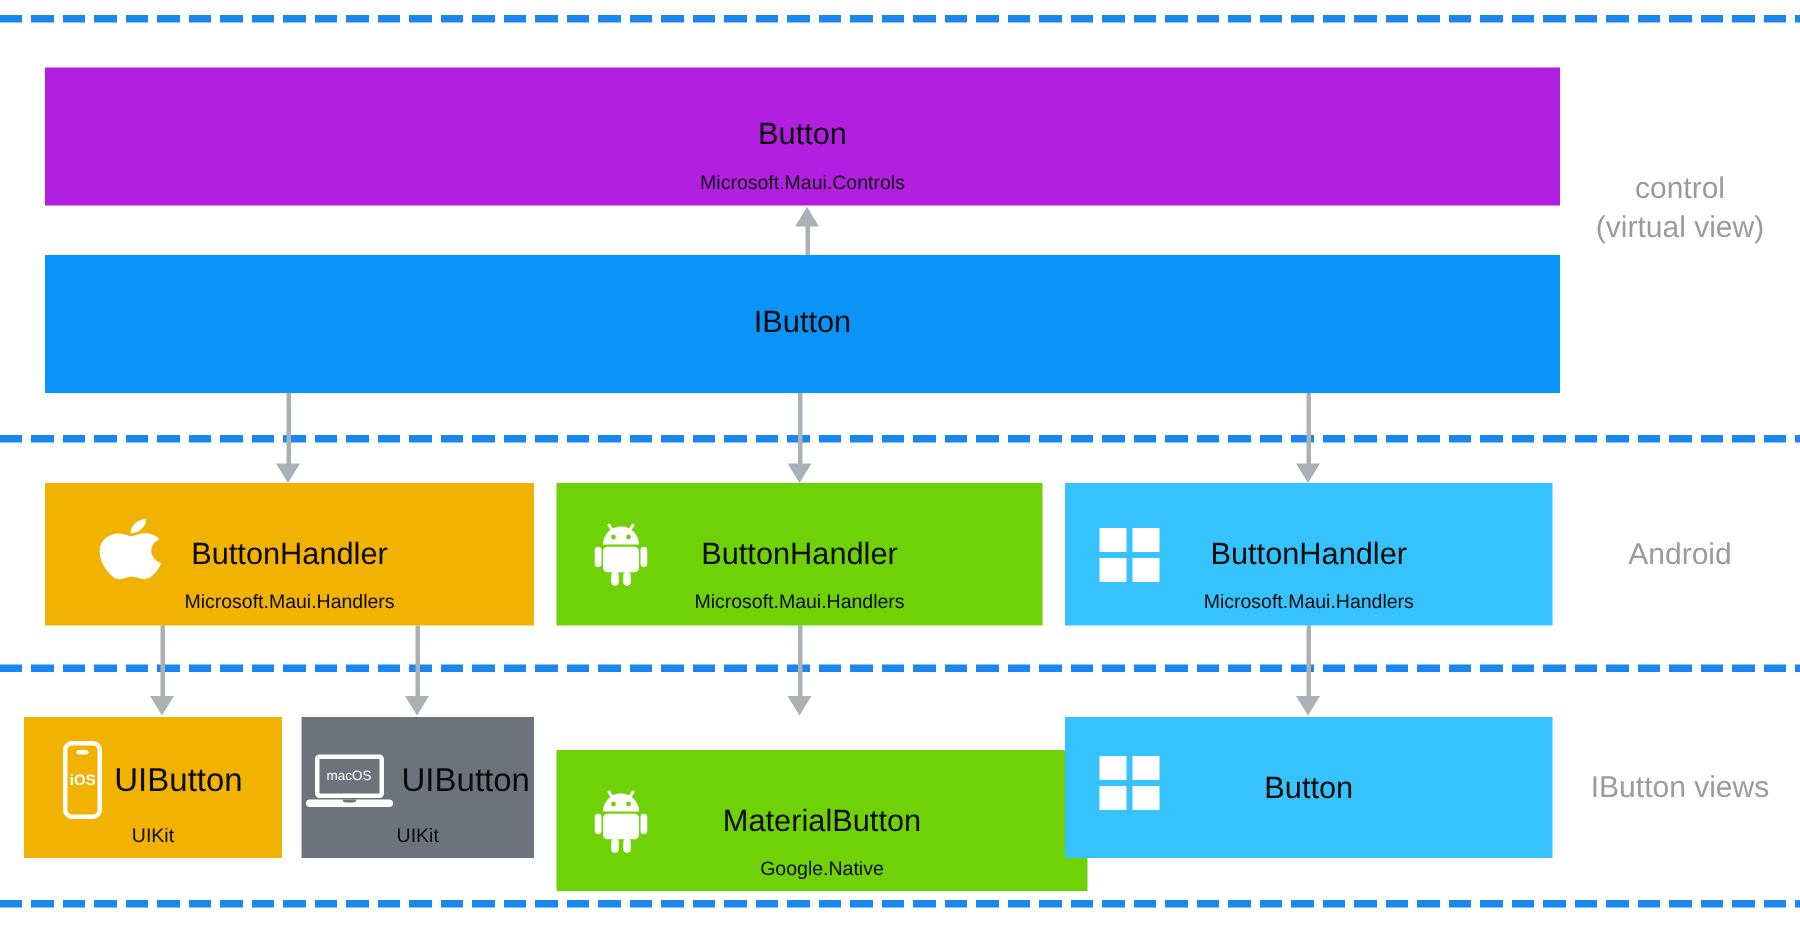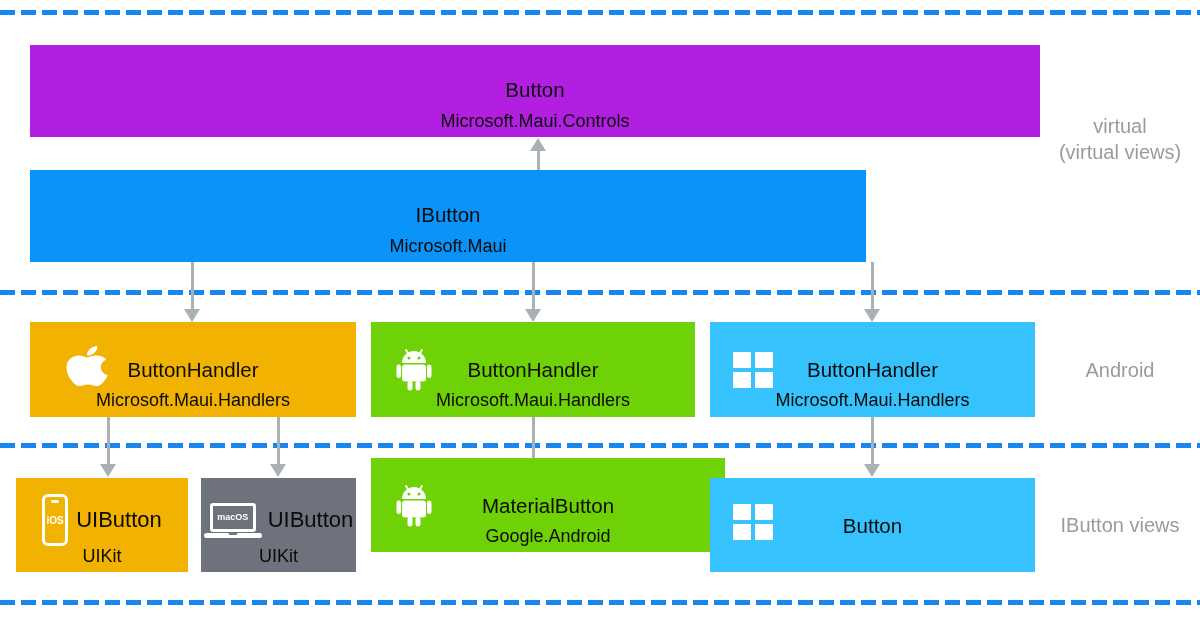--- a/index.html
+++ b/index.html
@@ -2,21 +2,21 @@
 <html><head>
 <meta charset="utf-8">
 <style>
   html,body{margin:0;padding:0;background:#fff;}
   .canvas{position:relative;width:1200px;height:619px;background:#ffffff;
           font-family:"Liberation Sans",sans-serif;overflow:hidden;padding-left:48px;}
   .dash{position:absolute;left:0;width:1200px;height:5px;
         background:repeating-linear-gradient(to right,#1a87f0 0 15px,rgba(0,0,0,0) 15px 21px);}
   .box{position:absolute;}
   .title{position:absolute;left:0;right:0;text-align:center;font-size:20.5px;color:#0b0b0b;line-height:23px;}
-  .sub{position:absolute;left:0;right:0;text-align:center;font-size:18px;color:#0b0b0b;line-height:15px;}
+  .sub{position:absolute;left:0;right:0;text-align:center;font-size:13px;color:#0b0b0b;line-height:15px;}
   .vline{position:absolute;width:3px;background:#a9b1b7;}
   .ahead-down{position:absolute;width:0;height:0;border-left:8px solid transparent;
               border-right:8px solid transparent;border-top:13px solid #a9b1b7;}
   .ahead-up{position:absolute;width:0;height:0;border-left:8px solid transparent;
             border-right:8px solid transparent;border-bottom:13px solid #a9b1b7;}
   .side{position:absolute;left:1040px;width:160px;text-align:center;color:#9b9b9b;
         font-size:20px;line-height:26px;}
   .side span{display:block;}
   .icon-abs{position:absolute;}
   .win{display:grid;grid-template-columns:18px 18px;grid-template-rows:16px 16px;gap:4px;}
@@ -25,21 +25,21 @@
        padding-bottom:10px;box-sizing:border-box;}
   .ntitle{font-size:22px;color:#0b0b0b;}
   .phone{position:relative;width:26px;height:52px;border:3px solid #fff;border-radius:6px;
          display:flex;align-items:center;justify-content:center;box-sizing:border-box;flex:0 0 auto;}
   .phone:before{content:"";position:absolute;top:3px;left:50%;transform:translateX(-50%);
                 width:8px;height:3px;background:#fff;border-radius:2px;}
   .phone .badge{font-size:10px;font-weight:bold;color:#fff;}
   .laptop{display:flex;flex-direction:column;align-items:center;flex:0 0 auto;}
   .lap-screen{width:46px;height:29px;border:3px solid #fff;border-radius:3px;display:flex;
               align-items:center;justify-content:center;box-sizing:border-box;}
-  .lap-screen .badge{font-size:9px;font-weight:bold;color:#fff;}
+  .lap-screen .badge{font-size:9px;font-weight:normal;color:#fff;}
   .lap-base{position:relative;width:58px;height:5px;background:#fff;border-radius:2.5px;margin-top:1px;}
   .lap-base:after{content:"";position:absolute;left:50%;top:0;transform:translateX(-50%);
                   width:9px;height:2px;background:#6d727c;border-radius:0 0 2px 2px;}
 </style>
 </head>
 <body>
 
 <div class="canvas">
 
   <div class="dash" style="top:10px"></div>
@@ -64,23 +64,22 @@
   <div class="vline" style="left:531.5px;top:417px;height:48px"></div>
   <div class="ahead-down" style="left:525px;top:464px"></div>
   <div class="vline" style="left:870.5px;top:417px;height:48px"></div>
   <div class="ahead-down" style="left:864px;top:464px"></div>
 
   <div class="box" style="left:30px;top:45px;width:1010px;height:92px;background:#b21fe0">
     <div class="title" style="top:33px">Button</div>
     <div class="sub" style="bottom:8px">Microsoft.Maui.Controls</div>
   </div>
 
-  <div class="box" style="left:30px;top:170px;width:836px;height:92px;background:#0a94fa">
+  <div class="box" style="left:30px;top:170px;width:1010px;height:92px;background:#0a94fa">
     <div class="title" style="top:33px">IButton</div>
-    <div class="sub" style="bottom:8px">Microsoft.Maui</div>
   </div>
 
   <div class="box" style="left:30px;top:322px;width:326px;height:95px;background:#f2b202">
     <svg class="icon-abs" style="left:36px;top:21px" width="42" height="46" viewBox="0 0 384 512" preserveAspectRatio="none">
       <path fill="#ffffff" d="M318.7 268.7c-.2-36.7 16.4-64.4 50-84.8-18.8-26.9-47.2-41.7-84.7-44.6-35.5-2.8-74.3 20.7-88.5 20.7-15 0-49.4-19.7-76.4-19.7C63.3 141.2 4 184.8 4 273.5q0 39.3 14.4 81.2c12.8 36.7 59 126.7 107.2 125.2 25.2-.6 43-17.9 75.8-17.9 31.8 0 48.3 17.9 76.4 17.9 48.6-.7 90.4-82.5 102.6-119.3-65.2-30.7-61.7-90-61.7-91.9zm-56.6-164.2c27.3-32.4 24.8-61.9 24-72.5-24.1 1.4-52 16.4-67.9 34.9-17.5 19.8-27.8 44.3-25.6 71.9 26.1 2 49.9-11.4 69.5-34.3z"></path>
     </svg>
     <div class="title" style="top:36px">ButtonHandler</div>
     <div class="sub" style="bottom:9px">Microsoft.Maui.Handlers</div>
   </div>
 
@@ -128,47 +127,47 @@
         <div class="lap-screen">
           <span class="badge">macOS</span>
         </div>
         <div class="lap-base"></div>
       </div>
       <div class="ntitle">UIButton</div>
     </div>
     <div class="sub" style="bottom:8px">UIKit</div>
   </div>
 
-  <div class="box" style="left:371px;top:458px;width:354px;height:94px;background:#6fd206">
+  <div class="box" style="left:371px;top:500px;width:354px;height:94px;background:#6fd206">
     <svg class="icon-abs" style="left:23px;top:25px" width="40" height="48" viewBox="0 0 40 48">
       <line x1="12" y1="3" x2="15.5" y2="8.5" stroke="#fff" stroke-width="2" stroke-linecap="round"></line>
       <line x1="28" y1="3" x2="24.5" y2="8.5" stroke="#fff" stroke-width="2" stroke-linecap="round"></line>
       <path fill="#fff" d="M8 16 a12 12 0 0 1 24 0 z"></path>
       <circle cx="15" cy="11" r="1.6" fill="#6fd206"></circle>
       <circle cx="25" cy="11" r="1.6" fill="#6fd206"></circle>
       <rect x="8" y="17.5" width="24" height="17" rx="3" fill="#fff"></rect>
       <rect x="2.5" y="17.5" width="4.5" height="13.5" rx="2.25" fill="#fff"></rect>
       <rect x="33" y="17.5" width="4.5" height="13.5" rx="2.25" fill="#fff"></rect>
       <rect x="13.5" y="34" width="5" height="9.5" rx="2.5" fill="#fff"></rect>
       <rect x="21.5" y="34" width="5" height="9.5" rx="2.5" fill="#fff"></rect>
     </svg>
     <div class="title" style="top:36px">MaterialButton</div>
-    <div class="sub" style="bottom:8px">Google.Android</div>
+    <div class="sub" style="bottom:8px">Google.Native</div>
   </div>
 
   <div class="box" style="left:710px;top:478px;width:325px;height:94px;background:#36c3fd">
     <div class="win icon-abs" style="left:23px;top:26px">
       <span></span>
         <span></span>
         <span></span>
         <span></span>
     </div>
     <div class="title" style="top:36px">Button</div>
   </div>
 
   <div class="side" style="top:113px">
-    <span>virtual</span>
-    <span>(virtual views)</span>
+    <span>control</span>
+    <span>(virtual view)</span>
   </div>
   <div class="side" style="top:357px">Android</div>
   <div class="side" style="top:512px">IButton views</div>
 
 </div>
 
 </body></html>

